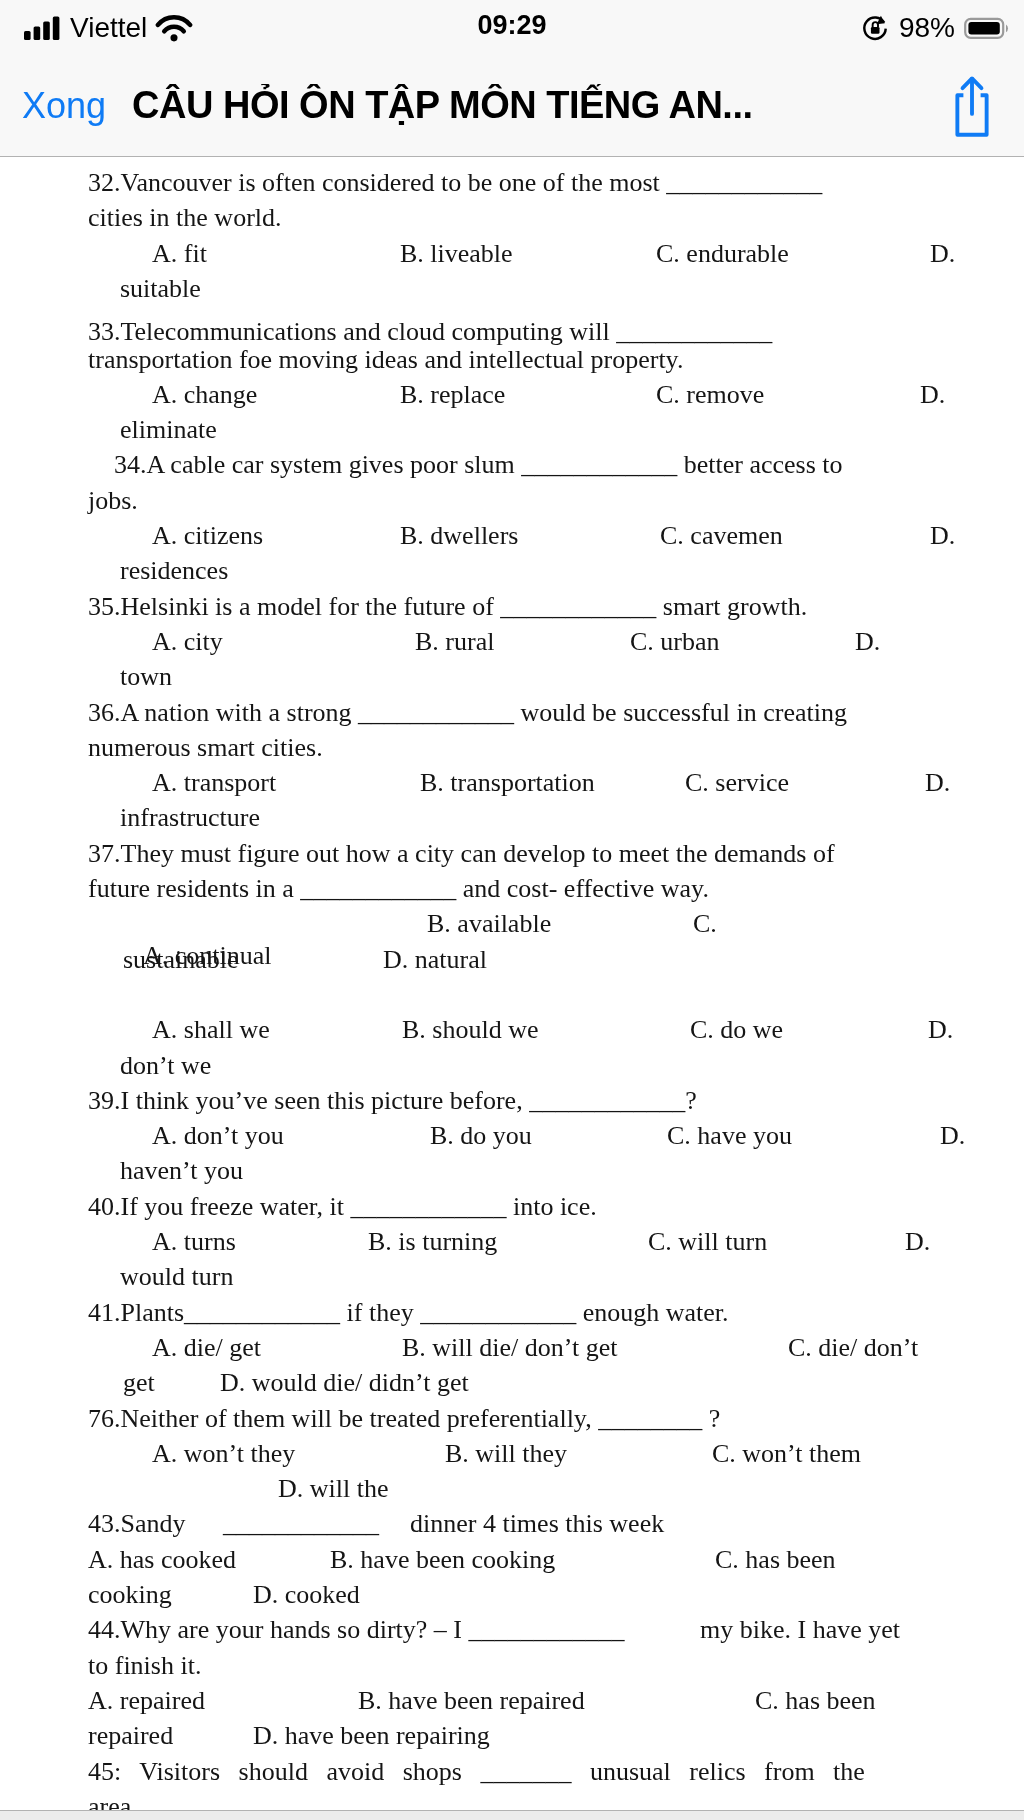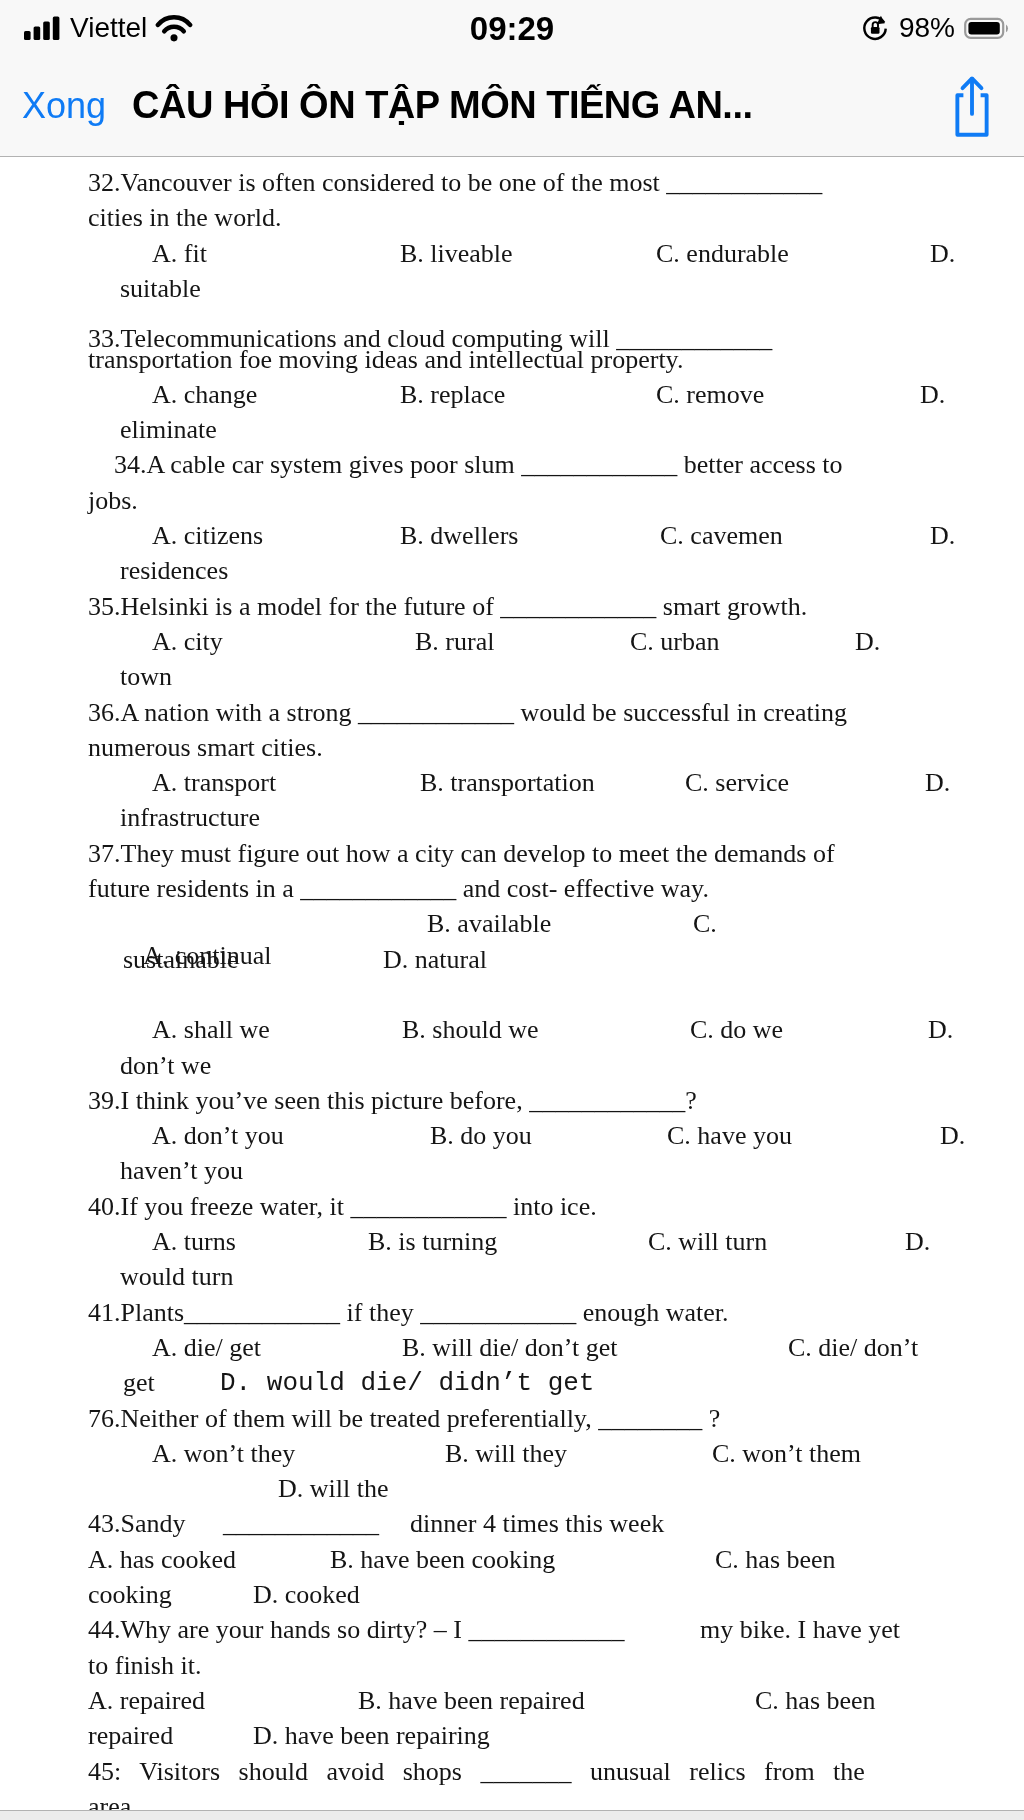--- a/index.html
+++ b/index.html
@@ -9,21 +9,21 @@
   }
   
   .status-bar{
     position:absolute;top:0;left:0;width:1024px;height:55px;
     background:#f8f8f8;
   }
   .sb-left{position:absolute;left:24px;top:12px;display:flex;align-items:center;gap:8px;}
   .sb-carrier{font-size:28px;color:#000;}
   .sb-time{
     position:absolute;left:0;right:0;top:10px;text-align:center;
-    font-size:33px;font-weight:600;color:#000;
+    font-size:27px;font-weight:600;color:#000;
   }
   .sb-right{position:absolute;right:12px;top:12px;display:flex;align-items:center;gap:9px;}
   .sb-batt-pct{font-size:28px;color:#000;}
   
   .nav-bar{
     position:absolute;top:55px;left:0;width:1024px;height:102px;
     background:#f8f8f8;border-bottom:1px solid #b2b2b2;
     display:flex;align-items:center;box-sizing:border-box;padding:0 22px;
   }
   .done-btn{
@@ -103,21 +103,21 @@
         <path d="M11.4 10.6 L18 3.8 L24.6 10.6" fill="none" stroke="#0f7bf5" stroke-width="2.7" stroke-linecap="round" stroke-linejoin="round"></path>
       </svg>
     </button>
   </div>
 
   <div class="doc" id="doc-lines">
       <div class="doc-line" style="top: 7px;"><span style="left: 88px;">32.Vancouver is often considered to be one of the most ____________</span></div>
       <div class="doc-line" style="top: 42.3px;"><span style="left: 88px;">cities in the world.</span></div>
       <div class="doc-line" style="top: 77.6px;"><span style="left: 152px;">A. fit</span><span style="left: 400px;">B. liveable</span><span style="left: 656px;">C. endurable</span><span style="left: 930px;">D.</span></div>
       <div class="doc-line" style="top: 112.9px;"><span style="left: 120px;">suitable</span></div>
-      <div class="doc-line" style="top: 163px;"><span style="left: 88px;">33.Telecommunications and cloud computing will ____________</span></div>
+      <div class="doc-line" style="top: 156px;"><span style="left: 88px;">33.Telecommunications and cloud computing will ____________</span></div>
       <div class="doc-line" style="top: 183.5px;"><span style="left: 88px;">transportation foe moving ideas and intellectual property.</span></div>
       <div class="doc-line" style="top: 218.8px;"><span style="left: 152px;">A. change</span><span style="left: 400px;">B. replace</span><span style="left: 656px;">C. remove</span><span style="left: 920px;">D.</span></div>
       <div class="doc-line" style="top: 254.1px;"><span style="left: 120px;">eliminate</span></div>
       <div class="doc-line" style="top: 289.4px; margin-left: 26px;"><span style="left: 88px;">34.A cable car system gives poor slum ____________ better access to</span></div>
       <div class="doc-line" style="top: 324.7px;"><span style="left: 88px;">jobs.</span></div>
       <div class="doc-line" style="top: 360px;"><span style="left: 152px;">A. citizens</span><span style="left: 400px;">B. dwellers</span><span style="left: 660px;">C. cavemen</span><span style="left: 930px;">D.</span></div>
       <div class="doc-line" style="top: 395.3px;"><span style="left: 120px;">residences</span></div>
       <div class="doc-line" style="top: 430.6px;"><span style="left: 88px;">35.Helsinki is a model for the future of ____________ smart growth.</span></div>
       <div class="doc-line" style="top: 465.9px;"><span style="left: 152px;">A. city</span><span style="left: 415px;">B. rural</span><span style="left: 630px;">C. urban</span><span style="left: 855px;">D.</span></div>
       <div class="doc-line" style="top: 501.2px;"><span style="left: 120px;">town</span></div>
@@ -132,21 +132,21 @@
       <div class="doc-line" style="top: 854.2px;"><span style="left: 152px;">A. shall we</span><span style="left: 402px;">B. should we</span><span style="left: 690px;">C. do we</span><span style="left: 928px;">D.</span></div>
       <div class="doc-line" style="top: 889.5px;"><span style="left: 120px;">don’t we</span></div>
       <div class="doc-line" style="top: 924.8px;"><span style="left: 88px;">39.I think you’ve seen this picture before, ____________?</span></div>
       <div class="doc-line" style="top: 960.1px;"><span style="left: 152px;">A. don’t you</span><span style="left: 430px;">B. do you</span><span style="left: 667px;">C. have you</span><span style="left: 940px;">D.</span></div>
       <div class="doc-line" style="top: 995.4px;"><span style="left: 120px;">haven’t you</span></div>
       <div class="doc-line" style="top: 1030.7px;"><span style="left: 88px;">40.If you freeze water, it ____________ into ice.</span></div>
       <div class="doc-line" style="top: 1066px;"><span style="left: 152px;">A. turns</span><span style="left: 368px;">B. is turning</span><span style="left: 648px;">C. will turn</span><span style="left: 905px;">D.</span></div>
       <div class="doc-line" style="top: 1101.3px;"><span style="left: 120px;">would turn</span></div>
       <div class="doc-line" style="top: 1136.6px;"><span style="left: 88px;">41.Plants____________ if they ____________ enough water.</span></div>
       <div class="doc-line" style="top: 1171.9px;"><span style="left: 152px;">A. die/ get</span><span style="left: 402px;">B. will die/ don’t get</span><span style="left: 788px;">C. die/ don’t</span></div>
-      <div class="doc-line" style="top: 1207.2px;"><span style="left: 123px;">get</span><span style="left: 220px; font-family: Liberation Mono, monospace;">D. would die/ didn’t get</span></div>
+      <div class="doc-line" style="top: 1207.2px;"><span style="left: 123px;">get</span><span style="left: 220px;">D. would die/ didn’t get</span></div>
       <div class="doc-line" style="top: 1242.5px;"><span style="left: 88px;">76.Neither of them will be treated preferentially, ________ ?</span></div>
       <div class="doc-line" style="top: 1277.8px;"><span style="left: 152px;">A. won’t they</span><span style="left: 445px;">B. will they</span><span style="left: 712px;">C. won’t them</span></div>
       <div class="doc-line" style="top: 1313.1px;"><span style="left: 278px;">D. will the</span></div>
       <div class="doc-line" style="top: 1348.4px;"><span style="left: 88px;">43.Sandy</span><span style="left: 223px;">____________</span><span style="left: 410px;">dinner 4 times this week</span></div>
       <div class="doc-line" style="top: 1383.7px;"><span style="left: 88px;">A. has cooked</span><span style="left: 330px;">B. have been cooking</span><span style="left: 715px;">C. has been</span></div>
       <div class="doc-line" style="top: 1419px;"><span style="left: 88px;">cooking</span><span style="left: 253px;">D. cooked</span></div>
       <div class="doc-line" style="top: 1454.3px;"><span style="left: 88px;">44.Why are your hands so dirty? – I ____________</span><span style="left: 700px;">my bike. I have yet</span></div>
       <div class="doc-line" style="top: 1489.6px;"><span style="left: 88px;">to finish it.</span></div>
       <div class="doc-line" style="top: 1524.9px;"><span style="left: 88px;">A. repaired</span><span style="left: 358px;">B. have been repaired</span><span style="left: 755px;">C. has been</span></div>
       <div class="doc-line" style="top: 1560.2px;"><span style="left: 88px;">repaired</span><span style="left: 253px;">D. have been repairing</span></div>

